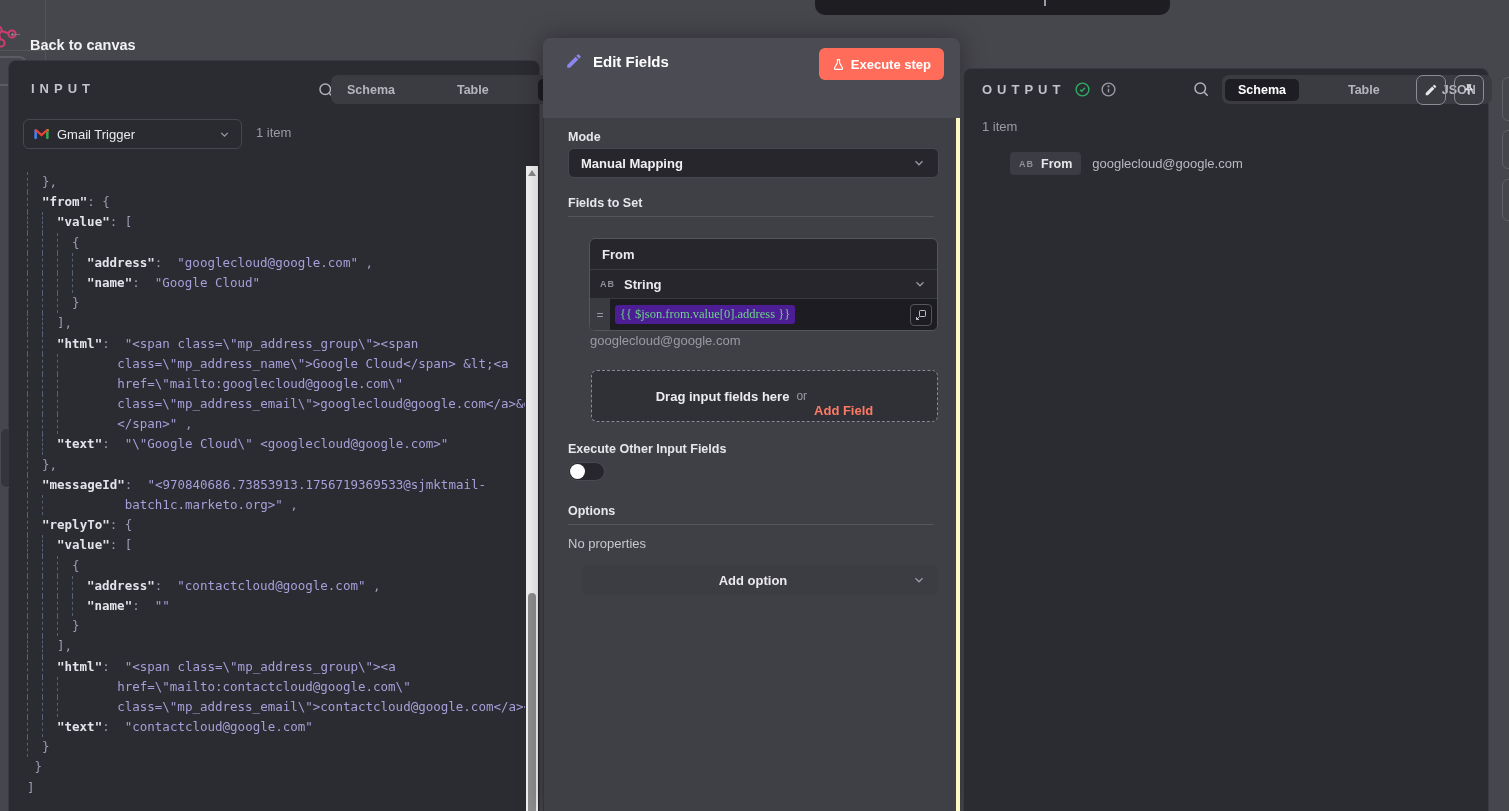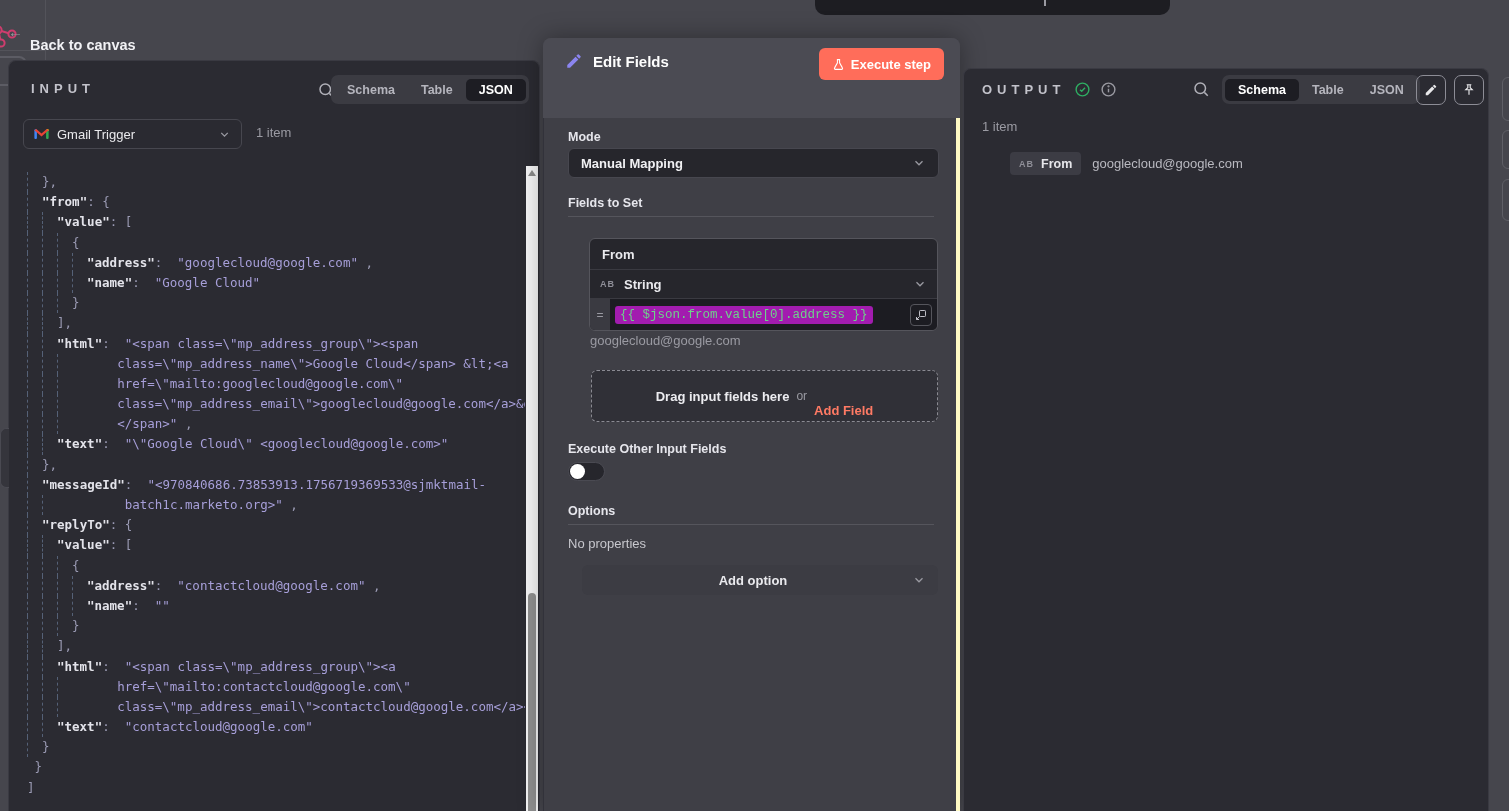--- a/index.html
+++ b/index.html
@@ -16,21 +16,21 @@
   .canvas-node-partial { position:absolute; left:-14px; top:56px; width:41px; height:30px; border:2px solid #5c5c64; border-radius:8px; }
   .top-pill { position:absolute; left:815px; top:-10px; width:355px; height:25px; background:#1d1d22; border-radius:10px; }
   .top-pill-tick { position:absolute; left:1044px; top:0; width:2px; height:6px; background:#9a9aa2; }
   .logo { position:absolute; left:-9px; top:20px; }
   
   .backbar { position:absolute; left:8px; top:9px; display:flex; align-items:center; gap:7px; }
   .back-arrow { color:#9a9aa2; font-size:15px; }
   .back-label { font-size:14.5px; font-weight:bold; color:#f1f1f4;margin-top:28px; }
   
   .panel-title { font-size:13px; font-weight:bold; letter-spacing:5px; color:#c3c3cb; }
-  .tabgroup { display:flex; align-items:center; background:#3b3b42; border-radius:7px; padding:3px; height:29px; }
+  .tabgroup { display:flex; align-items:center; background:#3b3b42; border-radius:7px; padding:3px; height:29px;gap:36px; }
   .tabgroup .tg-tab { padding:4px 13px; font-size:12.5px; font-weight:bold; color:#b5b5bd; border-radius:5px; cursor:default; }
   .tabgroup .tg-tab.active { background:#1d1d23; color:#fff; }
   .muted { color:#9b9ba3; }
   .hr { height:1px; background:#55555c; }
   
   .input-panel { position:absolute; left:8px; top:60px; width:532px; height:751px; background:#2b2b32; border:1px solid #3a3a42; border-bottom:none; border-radius:8px 8px 0 0; }
   .input-header { position:absolute; left:0; top:14px; width:100%; height:30px; }
   .input-title { position:absolute; left:22px; top:6px; }
   .icon-btn-plain { position:absolute; width:18px; height:18px; }
   .gmail-select { position:absolute; left:14px; top:58px; width:219px; height:30px; background:#2a2a31; border:1px solid #47474f; border-radius:6px; display:flex; align-items:center; padding:0 10px; gap:8px; }
@@ -68,21 +68,21 @@
   .fields-label { position:absolute; left:24px; top:78px; }
   .fields-hr { position:absolute; left:24px; right:22px; top:98px; }
   .fts-card { position:absolute; left:45px; top:120px; width:349px; border:1px solid #55555c; border-radius:6px; background:#26262c; }
   .fts-name { height:31px; display:flex; align-items:center; padding:0 12px; font-size:13px; font-weight:bold; color:#eaeaee; border-bottom:1px solid #3a3a41; }
   .fts-type { height:29px; display:flex; align-items:center; gap:9px; padding:0 10px; border-bottom:1px solid #3a3a41; }
   .ab-mini { font-size:9px; letter-spacing:1px; color:#8f8f98; font-weight:bold; }
   .fts-type .val { flex:1; font-size:13px; font-weight:bold; color:#eaeaee; }
   .fts-expr { height:31px; display:flex; align-items:stretch; }
   .eq-cell { flex:0 0 20px; background:#3a3a41; display:flex; align-items:center; justify-content:center; color:#9a9aa2; font-size:12px; border-radius:0 0 0 5px; }
   .expr-field { flex:1; background:#1c1c22; display:flex; align-items:center; padding:0 5px; border-radius:0 0 5px 0; }
-  .expr-text { font-family:Liberation Mono, monospace; font-size:12.5px; color:#6ed28a; background:#a21caf; padding:2px 5px; border-radius:3px; white-space:pre; }
+  .expr-text { font-family:Liberation Serif, serif; font-size:12.5px; color:#6ed28a; background:#4c1d95; padding:2px 5px; border-radius:3px; white-space:pre; }
   .expr-open-btn { margin-left:auto; width:22px; height:22px; border:1px solid #55555c; border-radius:4px; display:flex; align-items:center; justify-content:center; }
   .expr-preview { position:absolute; left:46px; top:215px; font-size:13px; color:#9a9aa2; }
   .drag-area { position:absolute; left:47px; top:252px; width:347px; height:52px; background:#303037; border:1px dashed #8a8a92; border-radius:6px; display:flex; align-items:center; justify-content:center; gap:7px; }
   .drag-main { font-size:13px; font-weight:bold; color:#ececf0; }
   .drag-or { font-size:12px; color:#9a9aa2; }
   .drag-add { font-size:13px; font-weight:bold; color:#ff7a64; cursor:pointer;margin-top:28px; }
   .include-label { position:absolute; left:24px; top:324px; }
   .toggle { position:absolute; left:24px; top:344px; width:37px; height:19px; background:#26262c; border:1px solid #4a4a52; border-radius:10px; }
   .toggle .knob { position:absolute; left:1px; top:1px; width:15px; height:15px; background:#fff; border-radius:50%; }
   .options-label { position:absolute; left:24px; top:386px; }

